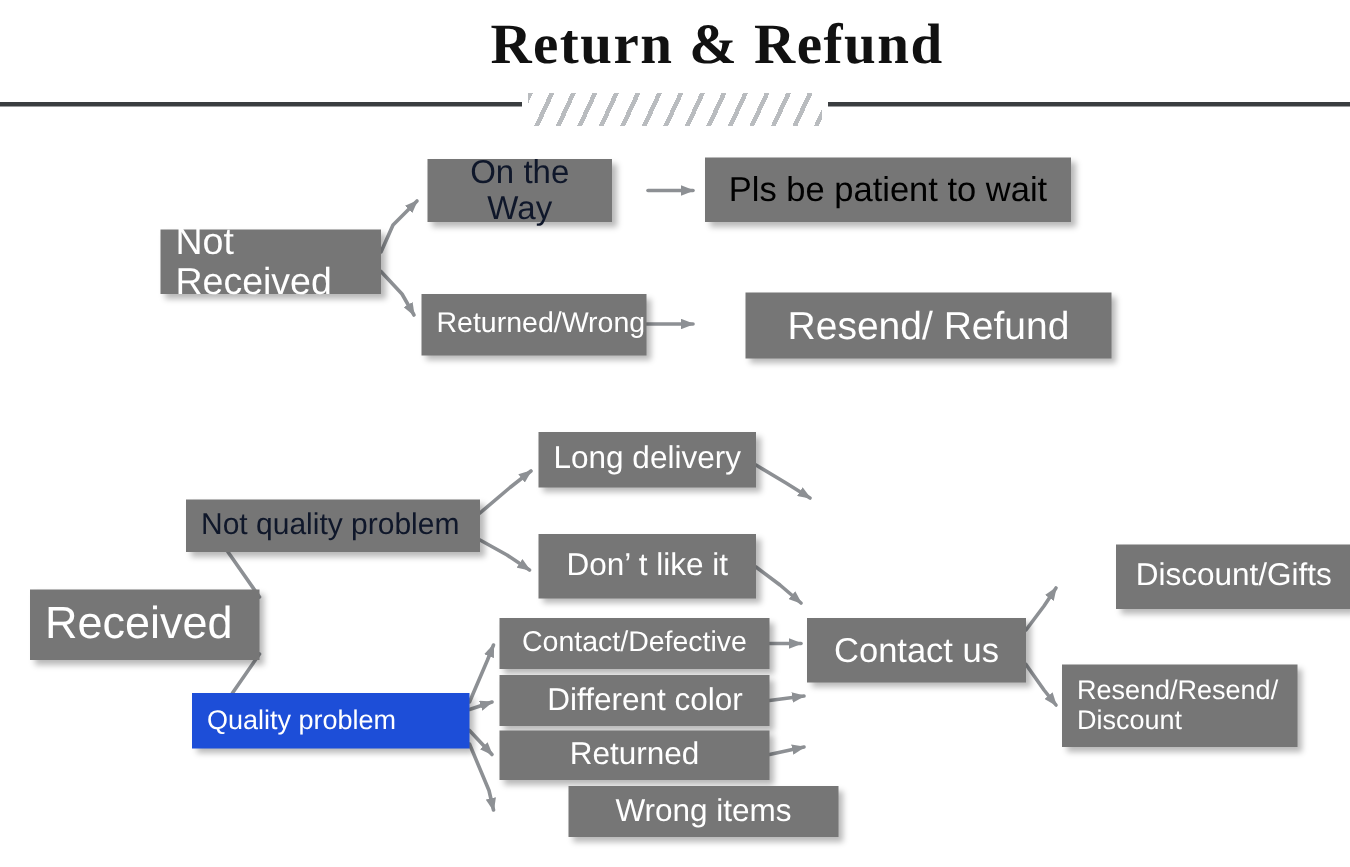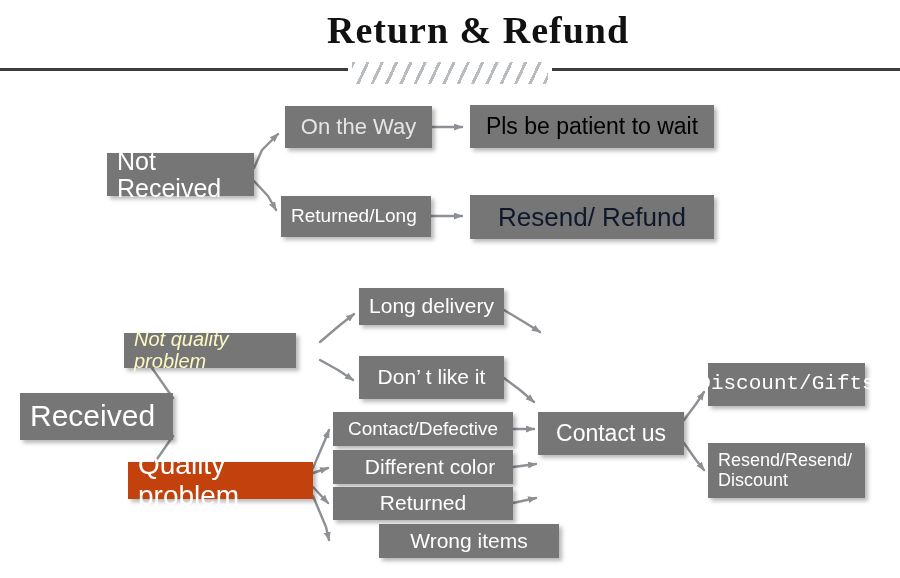--- a/index.html
+++ b/index.html
@@ -130,33 +130,33 @@
           <polyline points="513,429 534,429" fill="none" stroke="#8d9094" stroke-width="2.4" stroke-linecap="round" stroke-linejoin="round" marker-end="url(#arrowhead)"></polyline>
           <polyline points="513,467 536,464" fill="none" stroke="#8d9094" stroke-width="2.4" stroke-linecap="round" stroke-linejoin="round" marker-end="url(#arrowhead)"></polyline>
           <polyline points="513,503 536,498" fill="none" stroke="#8d9094" stroke-width="2.4" stroke-linecap="round" stroke-linejoin="round" marker-end="url(#arrowhead)"></polyline>
           <polyline points="513,541 538,534" fill="none" stroke="#8d9094" stroke-width="2.4" stroke-linecap="round" stroke-linejoin="round" marker-end="url(#arrowhead)"></polyline>
           <polyline points="684,420 696,404 704,392" fill="none" stroke="#8d9094" stroke-width="2.4" stroke-linecap="round" stroke-linejoin="round" marker-end="url(#arrowhead)"></polyline>
           <polyline points="684,443 696,460 704,470" fill="none" stroke="#8d9094" stroke-width="2.4" stroke-linecap="round" stroke-linejoin="round" marker-end="url(#arrowhead)"></polyline>
         </g>
     </svg>
     <div id="nodes">
         <div class="node left-align" style="left: 107px; top: 153px; width: 147px; height: 43px; font-size: 25px; background: rgb(118, 118, 118); color: rgb(255, 255, 255);">Not Received</div>
-        <div class="node" style="left: 285px; top: 106px; width: 147px; height: 42px; font-size: 22px; background: rgb(118, 118, 118); color: #e5e5e5;">On the Way</div>
-        <div class="node left-align" style="left: 281px; top: 196px; width: 150px; height: 41px; font-size: 19px; background: rgb(118, 118, 118); color: rgb(255, 255, 255);">Returned/Long</div>
+        <div class="node" style="left: 285px; top: 106px; width: 123px; height: 42px; font-size: 22px; background: rgb(118, 118, 118); color: #0f172a;">On the Way</div>
+        <div class="node left-align" style="left: 281px; top: 196px; width: 150px; height: 41px; font-size: 19px; background: rgb(118, 118, 118); color: rgb(255, 255, 255);">Returned/Wrong</div>
         <div class="node" style="left: 470px; top: 105px; width: 244px; height: 43px; font-size: 23px; background: rgb(118, 118, 118); color: #000000;">Pls be patient to wait</div>
-        <div class="node" style="left: 470px; top: 195px; width: 244px; height: 44px; font-size: 26px; background: rgb(118, 118, 118); color: #0f172a;">Resend/ Refund</div>
+        <div class="node" style="left: 497px; top: 195px; width: 244px; height: 44px; font-size: 26px; background: rgb(118, 118, 118); color: #ffffff;">Resend/ Refund</div>
         <div class="node left-align" style="left: 20px; top: 393px; width: 153px; height: 47px; font-size: 30px; background: rgb(118, 118, 118); color: rgb(255, 255, 255);">Received</div>
-        <div class="node left-align" style="left: 124px; top: 333px; width: 172px; height: 35px; font-size: 20px; background: rgb(118, 118, 118); color: #fef9c3; font-style: italic;">Not quality problem</div>
-        <div class="node left-align" style="left: 128px; top: 462px; width: 185px; height: 37px; font-size: 28px; background: #c2410c; color: rgb(255, 255, 255);">Quality problem</div>
+        <div class="node left-align" style="left: 124px; top: 333px; width: 196px; height: 35px; font-size: 20px; background: rgb(118, 118, 118); color: #0f172a;">Not quality problem</div>
+        <div class="node left-align" style="left: 128px; top: 462px; width: 185px; height: 37px; font-size: 18px; background: #1d4ed8; color: rgb(255, 255, 255);">Quality problem</div>
         <div class="node" style="left: 359px; top: 288px; width: 145px; height: 37px; font-size: 21px; background: rgb(118, 118, 118); color: rgb(255, 255, 255);">Long delivery</div>
         <div class="node" style="left: 359px; top: 356px; width: 145px; height: 43px; font-size: 21px; background: rgb(118, 118, 118); color: rgb(255, 255, 255);">Don’  t like it</div>
         <div class="node" style="left: 333px; top: 412px; width: 180px; height: 34px; font-size: 19px; background: rgb(118, 118, 118); color: rgb(255, 255, 255);">Contact/Defective</div>
         <div class="node" style="left: 333px; top: 450px; width: 180px; height: 34px; font-size: 21px; background: rgb(118, 118, 118); color: rgb(255, 255, 255); padding-left: 20px;">Different color</div>
         <div class="node" style="left: 333px; top: 487px; width: 180px; height: 33px; font-size: 21px; background: rgb(118, 118, 118); color: rgb(255, 255, 255);">Returned</div>
         <div class="node" style="left: 333px; top: 524px; width: 180px; height: 34px; font-size: 21px; background: rgb(118, 118, 118); color: rgb(255, 255, 255); margin-left: 46px;">Wrong items</div>
         <div class="node" style="left: 538px; top: 412px; width: 146px; height: 43px; font-size: 23px; background: rgb(118, 118, 118); color: rgb(255, 255, 255);">Contact us</div>
-        <div class="node" style="left: 708px; top: 363px; width: 157px; height: 43px; font-size: 21px; background: rgb(118, 118, 118); color: rgb(255, 255, 255); font-family: Liberation Mono, monospace;">Discount/Gifts</div>
+        <div class="node" style="left: 744px; top: 363px; width: 157px; height: 43px; font-size: 21px; background: rgb(118, 118, 118); color: rgb(255, 255, 255);">Discount/Gifts</div>
         <div class="node left-align" style="left: 708px; top: 443px; width: 157px; height: 55px; font-size: 18px; background: rgb(118, 118, 118); color: rgb(255, 255, 255);">Resend/Resend/
 Discount</div>
       </div>
   </div>
 
 </div>
 
 </body></html>

